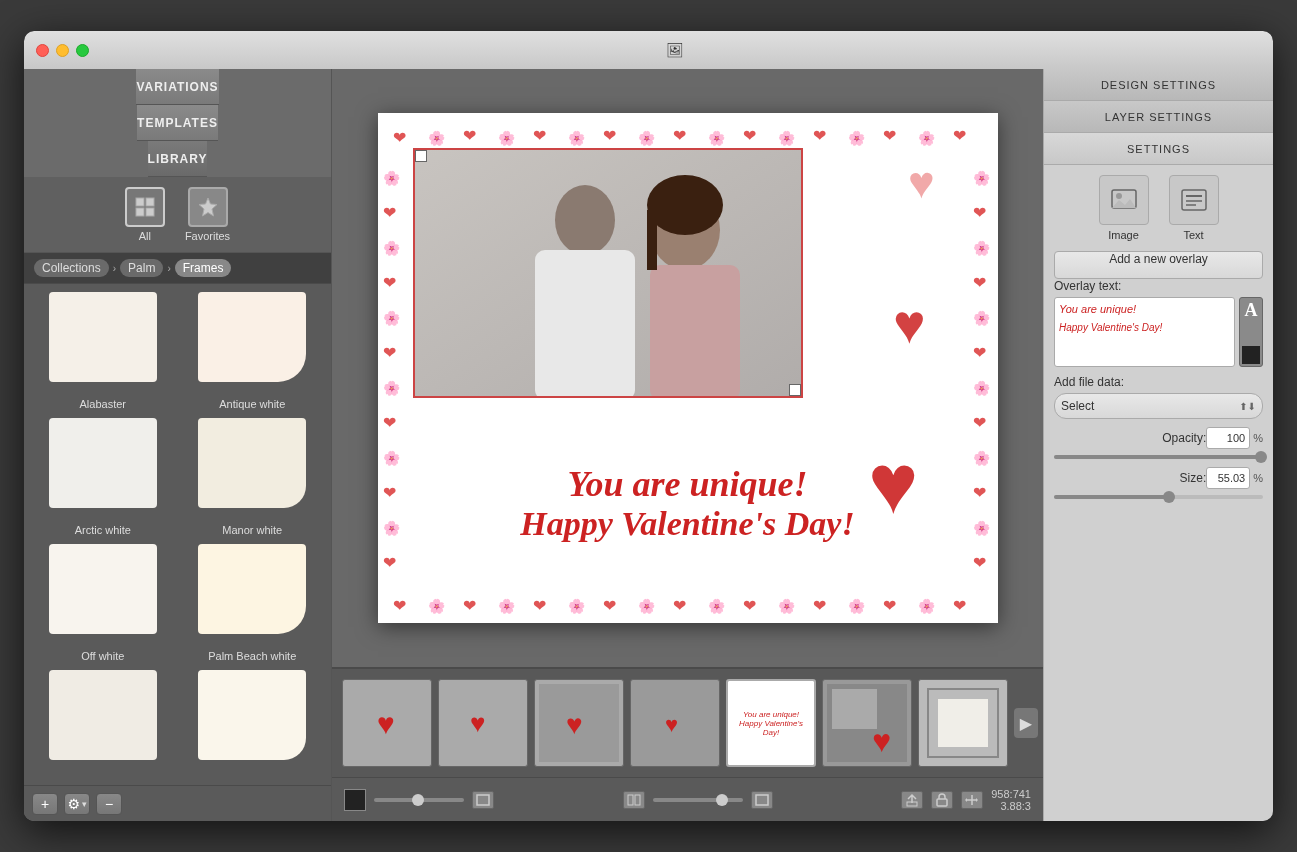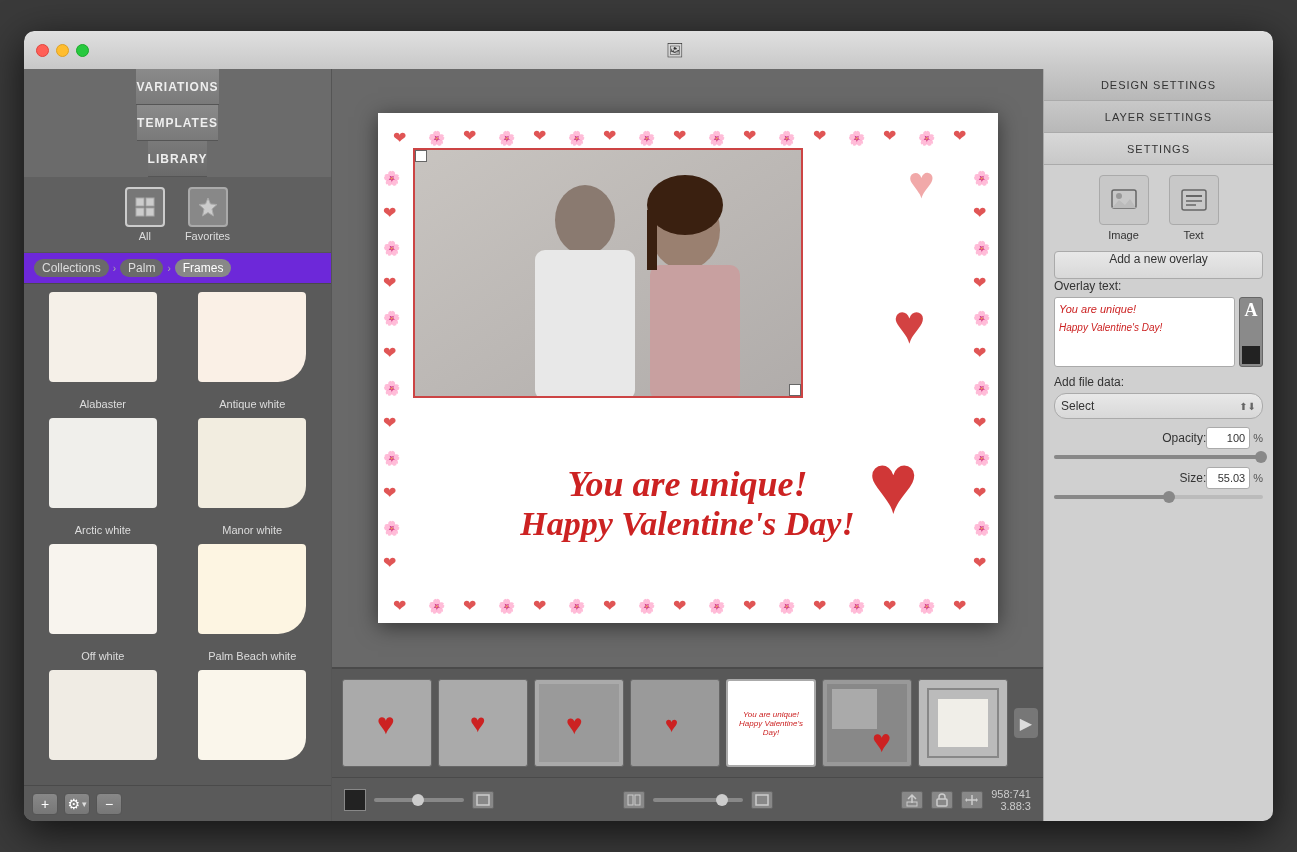--- a/index.html
+++ b/index.html
@@ -143,21 +143,21 @@
     .lib-icon-label {
       font-size: 11px;
       color: #ddd;
     }
 
     
     .breadcrumb {
       display: flex;
       align-items: center;
       padding: 6px 10px;
-      background: #6d28d9;
+      background: #404040;
       border-bottom: 1px solid #4a4a4a;
       gap: 4px;
     }
     .breadcrumb-item {
       font-size: 12px;
       color: #ddd;
       cursor: pointer;
       padding: 2px 8px;
       background: #6a6a6a;
       border-radius: 10px;

